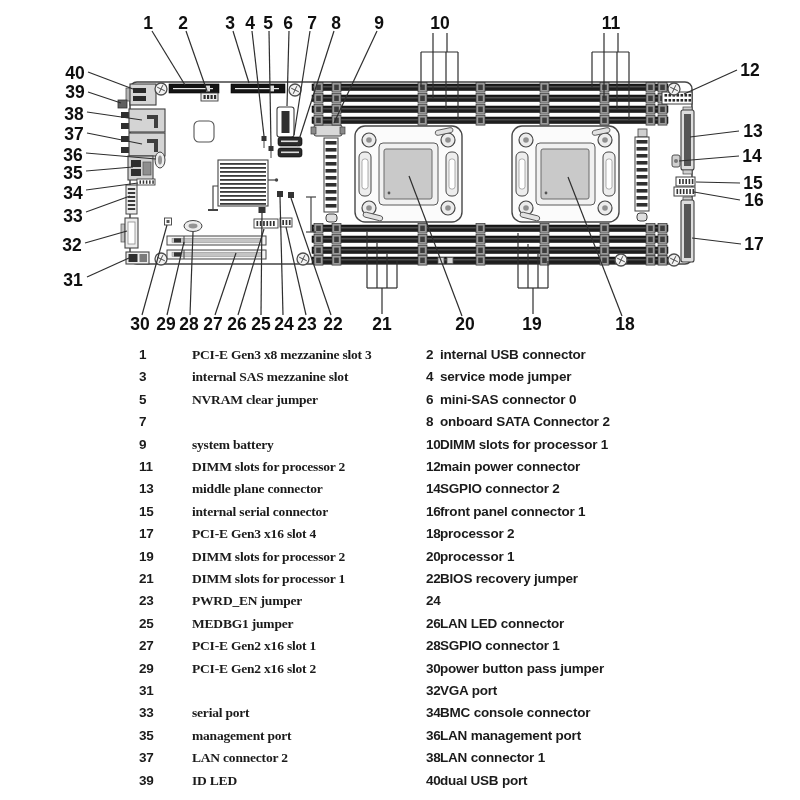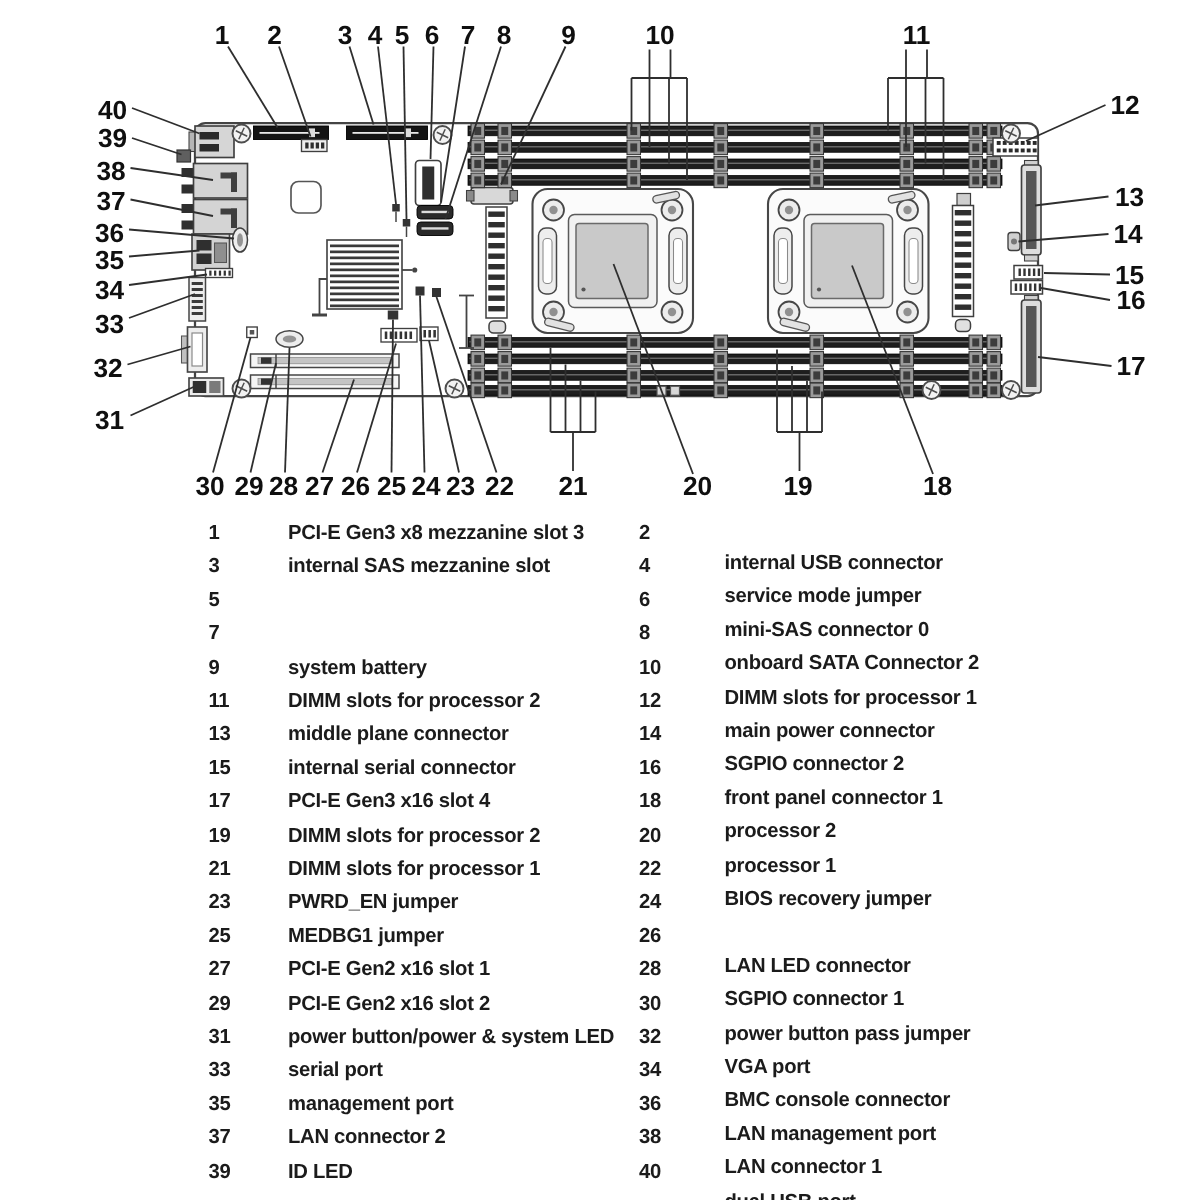--- a/index.html
+++ b/index.html
@@ -7,22 +7,22 @@
         font-family:"Liberation Sans",sans-serif;}
   .board-figure{position:absolute;top:0;left:0;}
   .callout-line{stroke:#2e2e2e;stroke-width:1.2;fill:none;}
   .callout-num{font-family:"Liberation Sans",sans-serif;font-weight:700;font-size:17.5px;
                fill:#0f0f0f;text-anchor:middle;}
   .legend{position:absolute;top:344px;left:0;width:800px;height:456px;}
   .lrow{position:absolute;left:0;width:800px;height:22.4px;line-height:22.4px;}
   .lnum,.llab{position:absolute;top:0;white-space:nowrap;
               font-family:"Liberation Sans",sans-serif;font-weight:700;font-size:13.5px;
               letter-spacing:-0.2px;color:#1b1b1b;}
-  .lnum.c1{left:139px;} .llab.c1{left:192px;}
-  .lnum.c2{left:426px;} .llab.c2{left:483px;margin-top:20px;}
+  .lnum.c1{left:139px;} .llab.c1{left:192px;font-family:Liberation Serif, serif;}
+  .lnum.c2{left:426px;} .llab.c2{left:440px;}
 </style>
 </head>
 <body>
 
 <div class="page">
 
 <svg class="board-figure" width="800" height="340" viewBox="0 0 800 340" xmlns="http://www.w3.org/2000/svg">
   <defs>
     <g id="dimm-row">
       <rect x="312" y="0" width="356" height="6.5" fill="#1e1e1e" stroke="#000" stroke-width="0.5"></rect>
@@ -481,20 +481,21 @@
         <span class="llab c2">internal USB connector</span>
       </div>
       <div class="lrow" style="top: 22.4px;">
         <span class="lnum c1">3</span>
         <span class="llab c1">internal SAS mezzanine slot</span>
         <span class="lnum c2">4</span>
         <span class="llab c2">service mode jumper</span>
       </div>
       <div class="lrow" style="top: 44.8px;">
         <span class="lnum c1">5</span>
+        <span class="llab c1">NVRAM clear jumper</span>
         <span class="lnum c2">6</span>
         <span class="llab c2">mini-SAS connector 0</span>
       </div>
       <div class="lrow" style="top: 67.2px;">
         <span class="lnum c1">7</span>
         <span class="lnum c2">8</span>
         <span class="llab c2">onboard SATA Connector 2</span>
       </div>
       <div class="lrow" style="top: 89.6px;">
         <span class="lnum c1">9</span>
@@ -556,21 +557,20 @@
         <span class="llab c2">SGPIO connector 1</span>
       </div>
       <div class="lrow" style="top: 313.6px;">
         <span class="lnum c1">29</span>
         <span class="llab c1">PCI-E Gen2 x16 slot 2</span>
         <span class="lnum c2">30</span>
         <span class="llab c2">power button pass jumper</span>
       </div>
       <div class="lrow" style="top: 336px;">
         <span class="lnum c1">31</span>
-        <span class="llab c1">power button/power &amp; system LED</span>
         <span class="lnum c2">32</span>
         <span class="llab c2">VGA port</span>
       </div>
       <div class="lrow" style="top: 358.4px;">
         <span class="lnum c1">33</span>
         <span class="llab c1">serial port</span>
         <span class="lnum c2">34</span>
         <span class="llab c2">BMC console connector</span>
       </div>
       <div class="lrow" style="top: 380.8px;">

